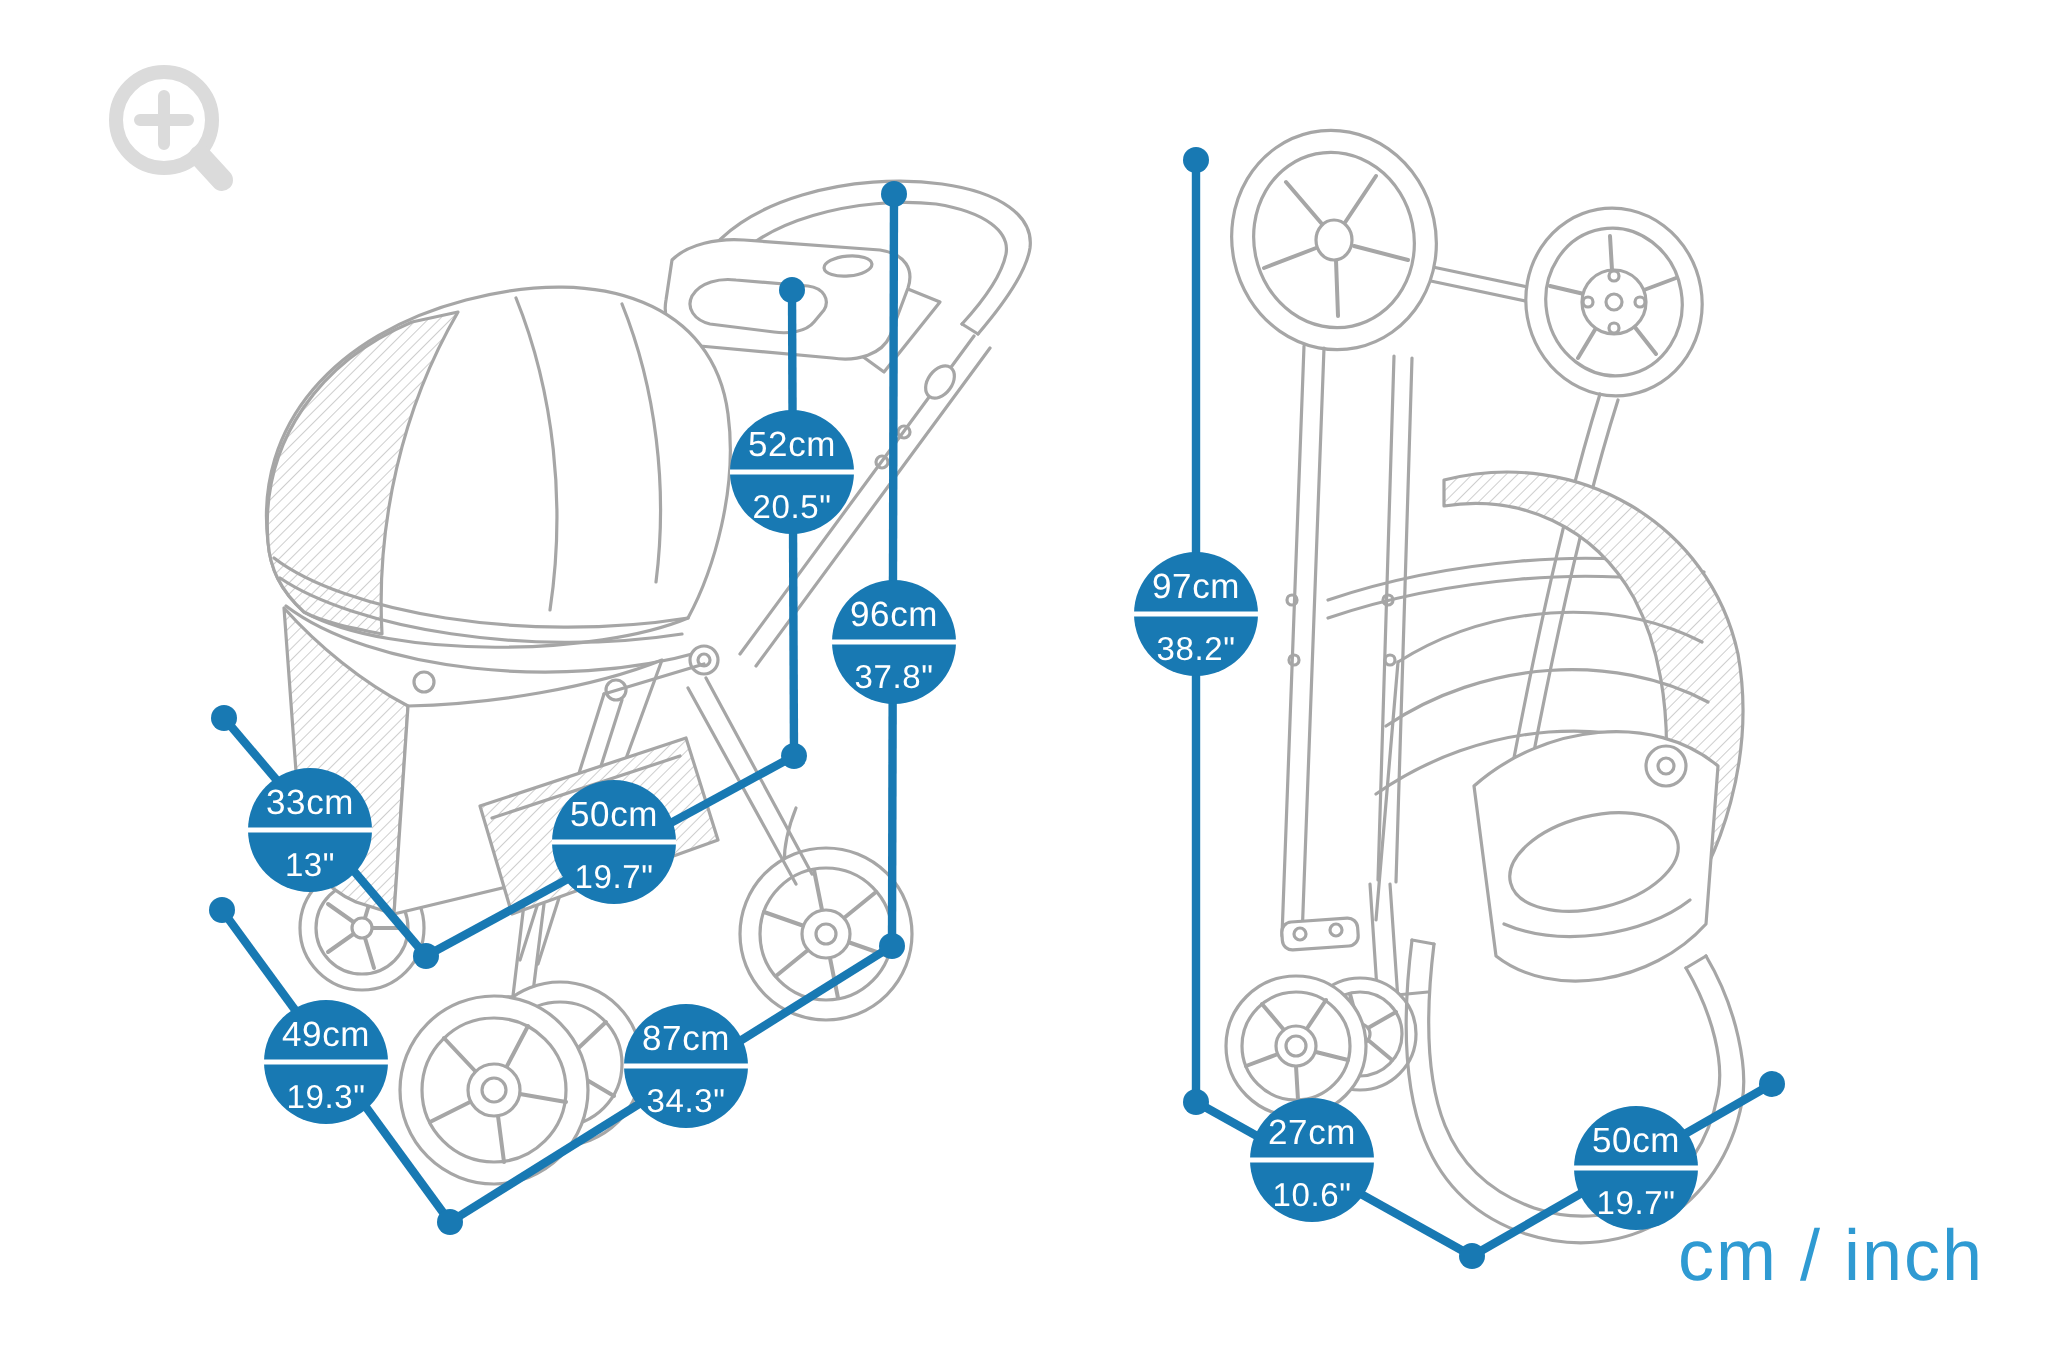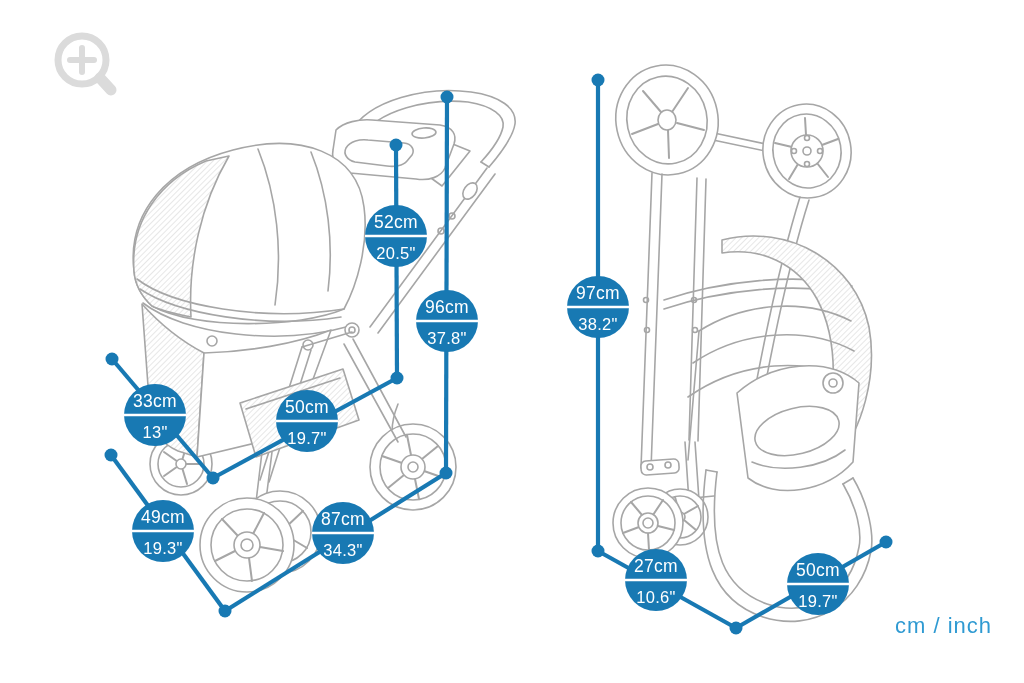--- a/index.html
+++ b/index.html
@@ -23,22 +23,22 @@
   
   .dim-line{stroke:var(--accent);stroke-width:4.2;fill:none;}
   .dim-dot{fill:var(--accent);}
   .bubble-circle{fill:var(--accent);}
   .bubble-divider{stroke:#ffffff;stroke-width:2.6;}
   .bubble-text{fill:#ffffff;text-anchor:middle;letter-spacing:.3px;}
   .bubble-cm{font-size:17.5px;}
   .bubble-inch{font-size:16.5px;}
   .zoom-icon{stroke:var(--icon-gray);fill:none;}
   .unit-label{
-    position:absolute;right:32px;bottom:44px;
-    font-size:22px;color:var(--accent-light);letter-spacing:1px;
+    position:absolute;right:32px;bottom:34px;
+    font-size:36px;color:var(--accent-light);letter-spacing:1px;
   }
 </style>
 </head>
 <body>
 
 <div class="canvas">
 
 <svg width="1024" height="683" viewBox="0 0 1024 683">
   <defs>
     <pattern id="hatch" width="4" height="4" patternUnits="userSpaceOnUse" patternTransform="rotate(45)">

